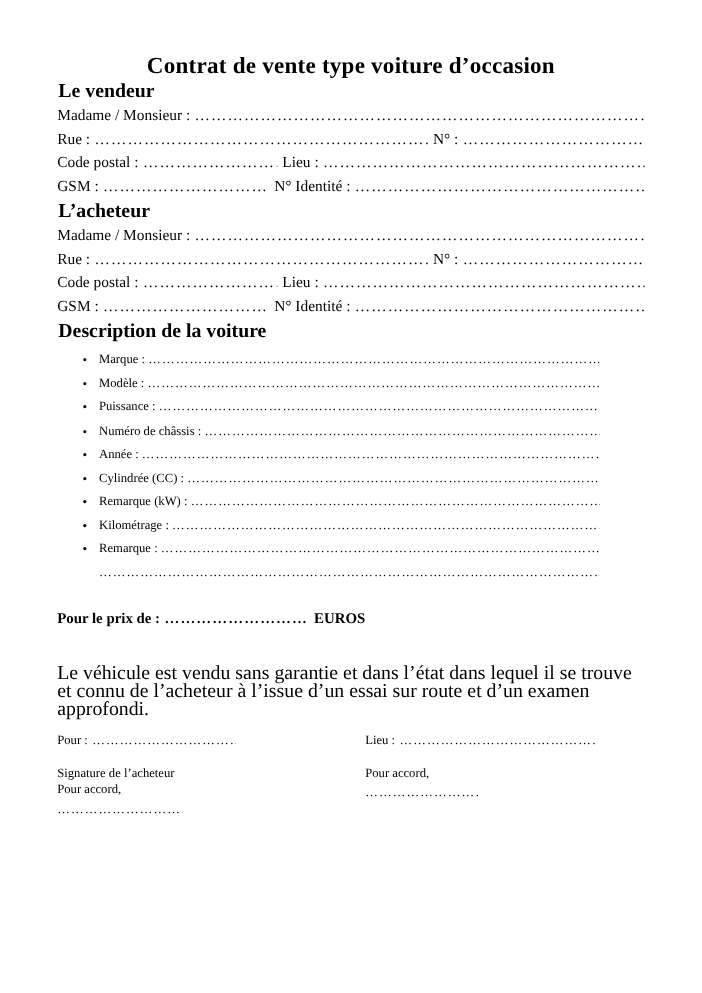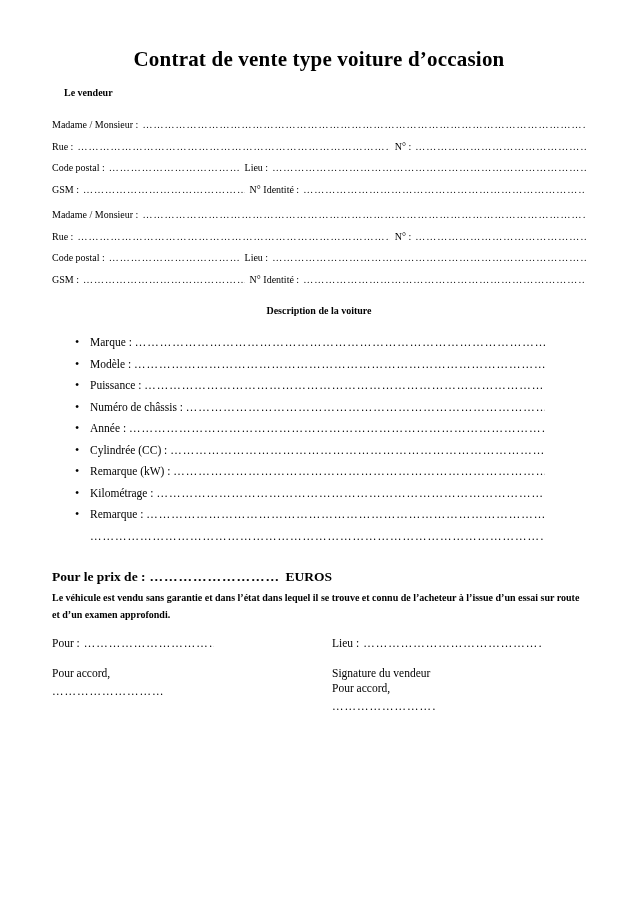--- a/index.html
+++ b/index.html
@@ -10,29 +10,29 @@
     overflow: hidden;
   }
   .page { padding: 46px 52px 0 52px; box-sizing: border-box; }
 
   h1.title {
     margin: 0; font-size: 21px; font-weight: bold;
     text-align: center; line-height: 26px;
     letter-spacing: 0.2px;
   }
   h2.sec {
-    margin: 12px; font-size: 10px; font-weight: bold; line-height: 18px;
+    margin: 1px; font-size: 18px; font-weight: bold; line-height: 18px;
   }
   .h-seller      { margin-top: 21px; }
   .h-declaration { margin-top: 26px; }
   .h-buyer       { margin-top: 36px; }
-  .h-description { margin-top: 15px; text-align: center; }
+  .h-description { margin-top: 15px; }
 
   .fields { margin-top: 4px; }
-  .fline { display: flex; font-size: 10px; line-height: 21.5px; }
+  .fline { display: flex; font-size: 14px; line-height: 21.5px; }
   .lbl  { white-space: pre; padding-right: 4px; }
   .lbl2 { white-space: pre; padding-left: 5px; padding-right: 4px; }
   .fill {
     flex: 1 1 0; min-width: 0;
     overflow: hidden; white-space: nowrap;
     letter-spacing: 1px;
   }
   .fillw {
     display: inline-block; overflow: hidden; white-space: nowrap;
     vertical-align: bottom; letter-spacing: 1px;
@@ -41,21 +41,21 @@
   ul.desc { list-style: none; margin: 8px 0 0 0; padding: 0 41px 0 23px; }
   ul.desc li { display: flex; font-size: 11.5px; line-height: 21.5px; }
   .blt { width: 15px; flex: 0 0 15px; font-size: 12px; }
   .bl { font-weight: normal; white-space: pre; }
   .colon { white-space: pre; }
   li.cont { padding-left: 15px; }
 
   .prix { margin: 21px 0 0 0; font-size: 13.5px; font-weight: bold; line-height: 18px; }
   .prix .fillw { width: 130px; margin: 0 6px 0 4px; }
 
-  .notice { margin: 4px 0 0 0; font-size: 10px; font-weight: bold; line-height: 16.5px; }
+  .notice { margin: 32px 0 0 0; font-size: 18px; font-weight: normal; line-height: 16.5px; }
 
   .cols { display: flex; font-size: 11.5px; }
   .cols.daterow { margin-top: 12px; line-height: 17px; }
   .col-l { width: 280px; flex: 0 0 280px; }
   .col-r { flex: 1 1 auto; }
   .daterow .fillw.w-date { width: 130px; }
   .daterow .fillw.w-lieu { width: 180px; }
 
   .cols.sigrow { margin-top: 14px; line-height: 15px; }
   .sigdots { margin-top: 3px; }
@@ -92,20 +92,21 @@
         <span class="lbl">GSM :</span>
           <span class="fill">……………………………………………………………………………………………………………………………………………………………………………………………………………………………………………………………………………………</span>
           <span class="lbl2">N° Identité :</span>
           <span class="fill" style="flex-grow:1.75">……………………………………………………………………………………………………………………………………………………………………………………………………………………………………………………………………………………</span>
       </div>
     </div>
   </section>
 
 
   <section>
+    <h2 class="sec h-buyer">L’acheteur</h2>
     <div class="fields">
       <div class="fline">
         <span class="lbl">Madame / Monsieur :</span>
           <span class="fill">……………………………………………………………………………………………………………………………………………………………………………………………………………………………………………………………………………………</span>
       </div>
       <div class="fline">
         <span class="lbl">Rue :</span>
           <span class="fill" style="flex-grow:1.83">……………………………………………………………………………………………………………………………………………………………………………………………………………………………………………………………………………………</span>
           <span class="lbl2">N° :</span>
           <span class="fill">……………………………………………………………………………………………………………………………………………………………………………………………………………………………………………………………………………………</span>
@@ -198,23 +199,23 @@
     <div class="col-l">
       <span class="lbl">Pour :</span><span class="fillw w-date">……………………………………………………………………………………………………………………………………………………………………………………………………………………………………………………………………………………</span>
     </div>
     <div class="col-r">
       <span class="lbl">Lieu :</span><span class="fillw w-lieu">……………………………………………………………………………………………………………………………………………………………………………………………………………………………………………………………………………………</span>
     </div>
   </div>
 
   <div class="cols sigrow">
     <div class="col-l">
+      <div>Signature de l’acheteur</div>
       <div>Pour accord,</div>
       <div class="sigdots"><span class="fillw w-sigl">……………………………………………………………………………………………………………………………………………………………………………………………………………………………………………………………………………………</span></div>
     </div>
     <div class="col-r">
-      <div>Signature du vendeur</div>
       <div>Pour accord,</div>
       <div class="sigdots"><span class="fillw w-sigr">……………………………………………………………………………………………………………………………………………………………………………………………………………………………………………………………………………………</span></div>
     </div>
   </div>
 
 </div>
 
 </body></html>

